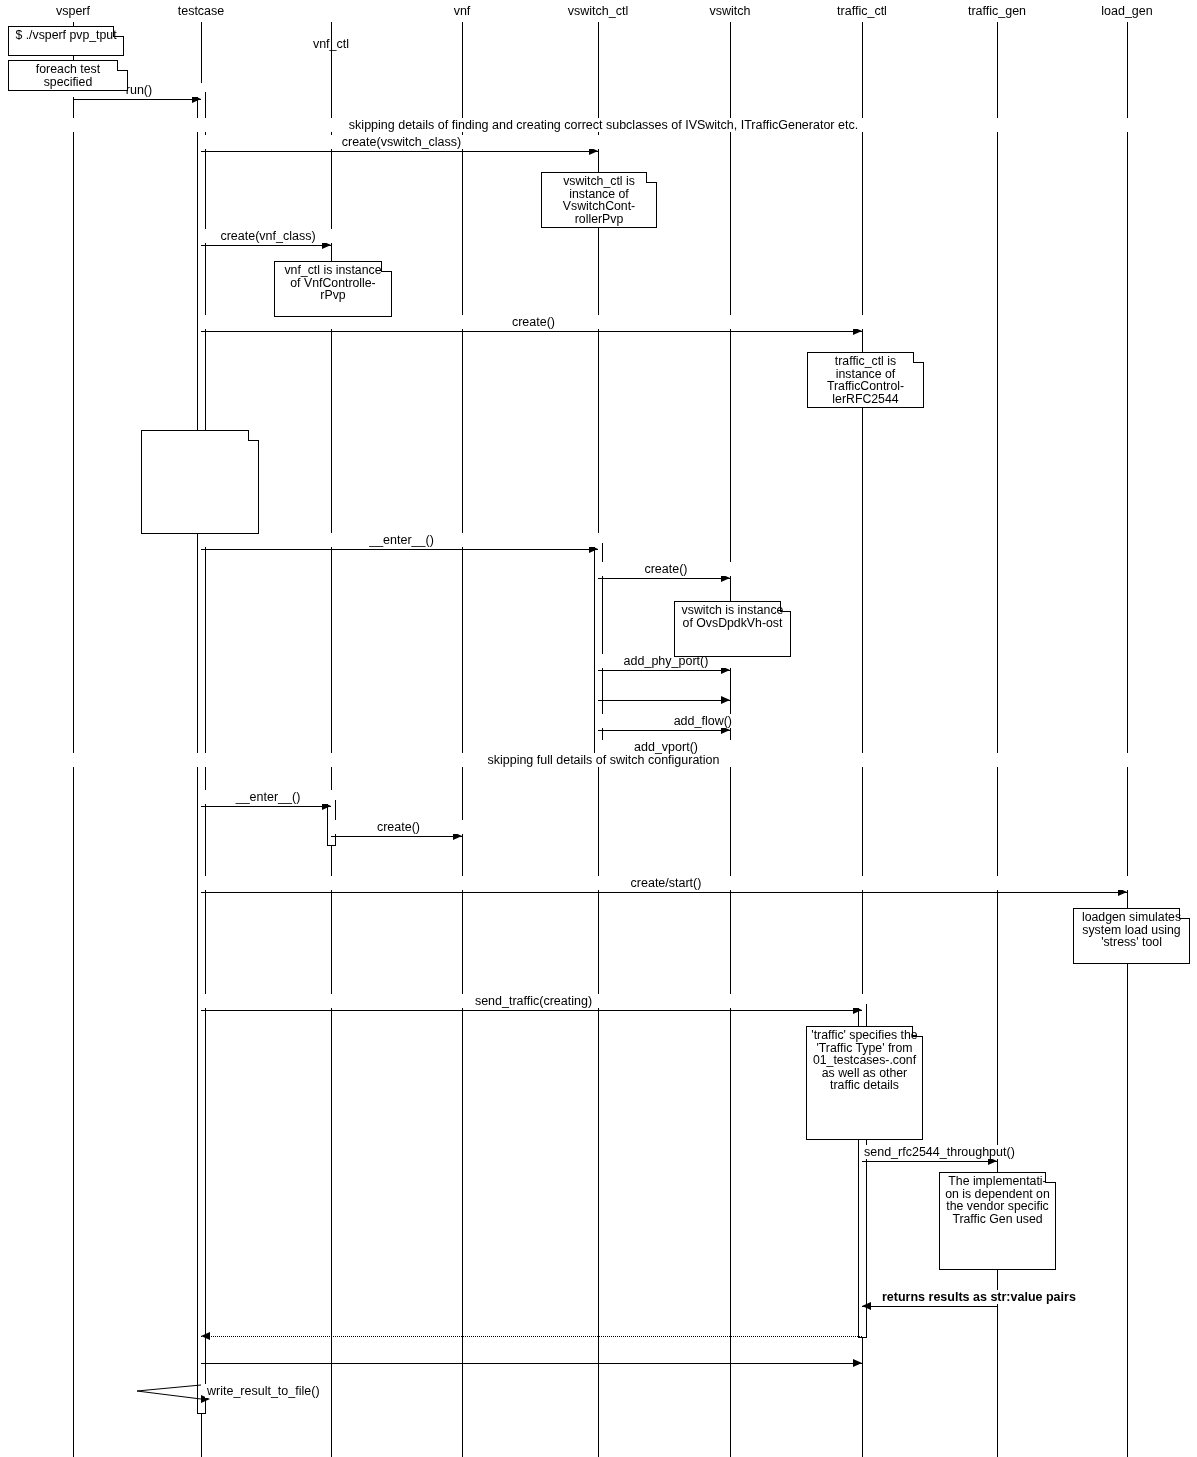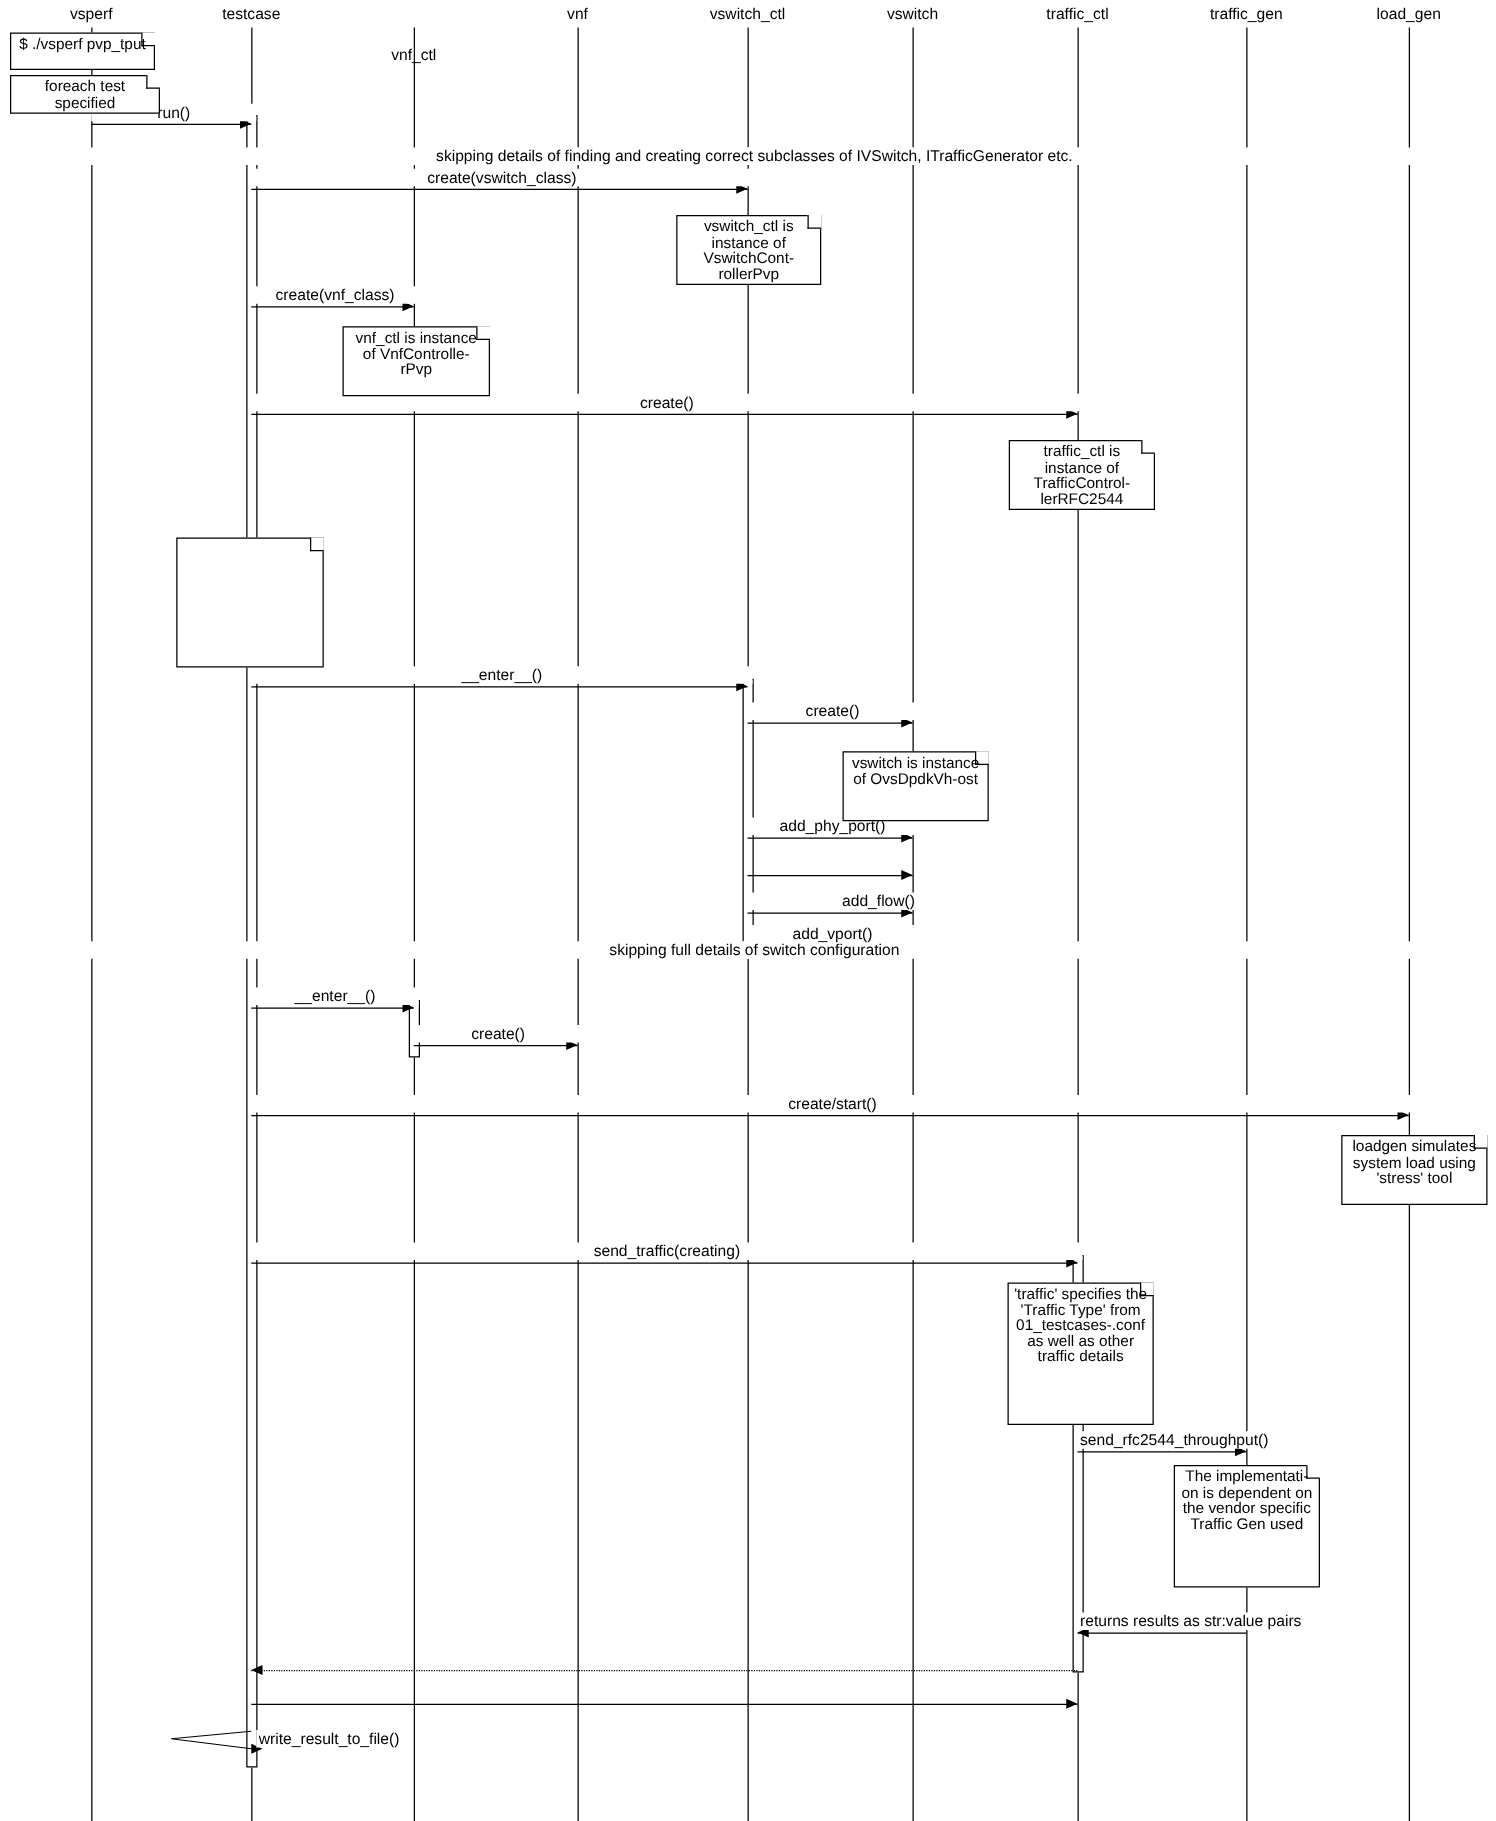--- a/index.html
+++ b/index.html
@@ -115,21 +115,21 @@
     <div class="arrowhead right" style="top: 888px; left: 1118px;"></div>
     <div class="msglabel" style="top: 876px; left: 201px; width: 926px; text-align: center;">create/start()</div>
     <div class="msg" style="left: 201px; top: 1010px; width: 661px;"></div>
     <div class="arrowhead right" style="top: 1006px; left: 853px;"></div>
     <div class="msglabel" style="top: 994px; left: 201px; width: 661px; text-align: center;">send_traffic(creating)</div>
     <div class="msg" style="left: 862px; top: 1161px; width: 135px;"></div>
     <div class="arrowhead right" style="top: 1157px; left: 988px;"></div>
     <div class="msglabel" style="top: 1145px; left: 862px; width: 135px; text-align: center;">send_rfc2544_throughput()</div>
     <div class="msg" style="left: 862px; top: 1306px; width: 135px;"></div>
     <div class="arrowhead left" style="top: 1302px; left: 862px;"></div>
-    <div class="msglabel" style="top: 1290px; left: 862px; width: 135px; text-align: left;">returns results as str:value pairs</div>
+    <div class="msglabel" style="top: 1290px; left: 880px; width: 135px; text-align: left; font-weight: bold;">returns results as str:value pairs</div>
     <div class="msg dashed" style="left: 201px; top: 1336px; width: 661px;"></div>
     <div class="arrowhead left" style="top: 1332px; left: 201px;"></div>
     <div class="msg" style="left: 201px; top: 1363px; width: 661px;"></div>
     <div class="arrowhead right" style="top: 1359px; left: 853px;"></div>
     <div class="selfcall" style="left: 131px; top: 1381px;"><svg width="80" height="26" viewBox="0 0 80 26">
         <path d="M70 4 L6 10 L70 18" fill="none" stroke="#000" stroke-width="1"></path>
         <polygon points="70,14 70,22 79,18" fill="#000"></polygon>
       </svg></div>
     <div class="msglabel" style="left: 205px; top: 1384px;">write_result_to_file()</div>
     <div class="note" style="left: 8px; top: 26px; width: 116px; min-height: 30px;">

